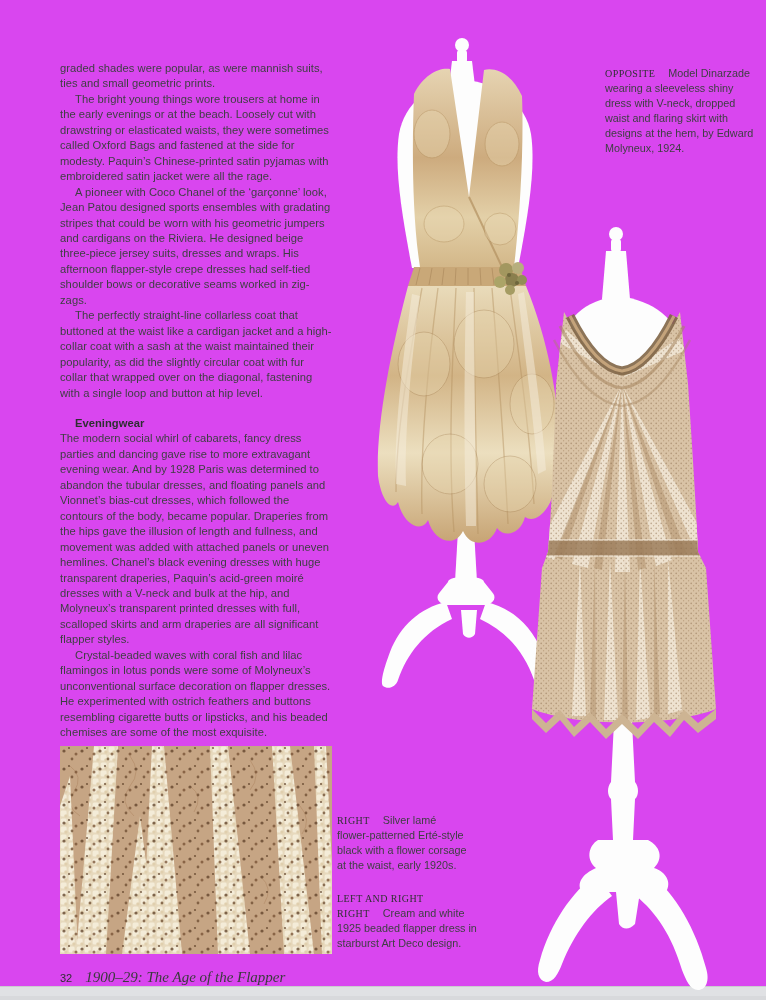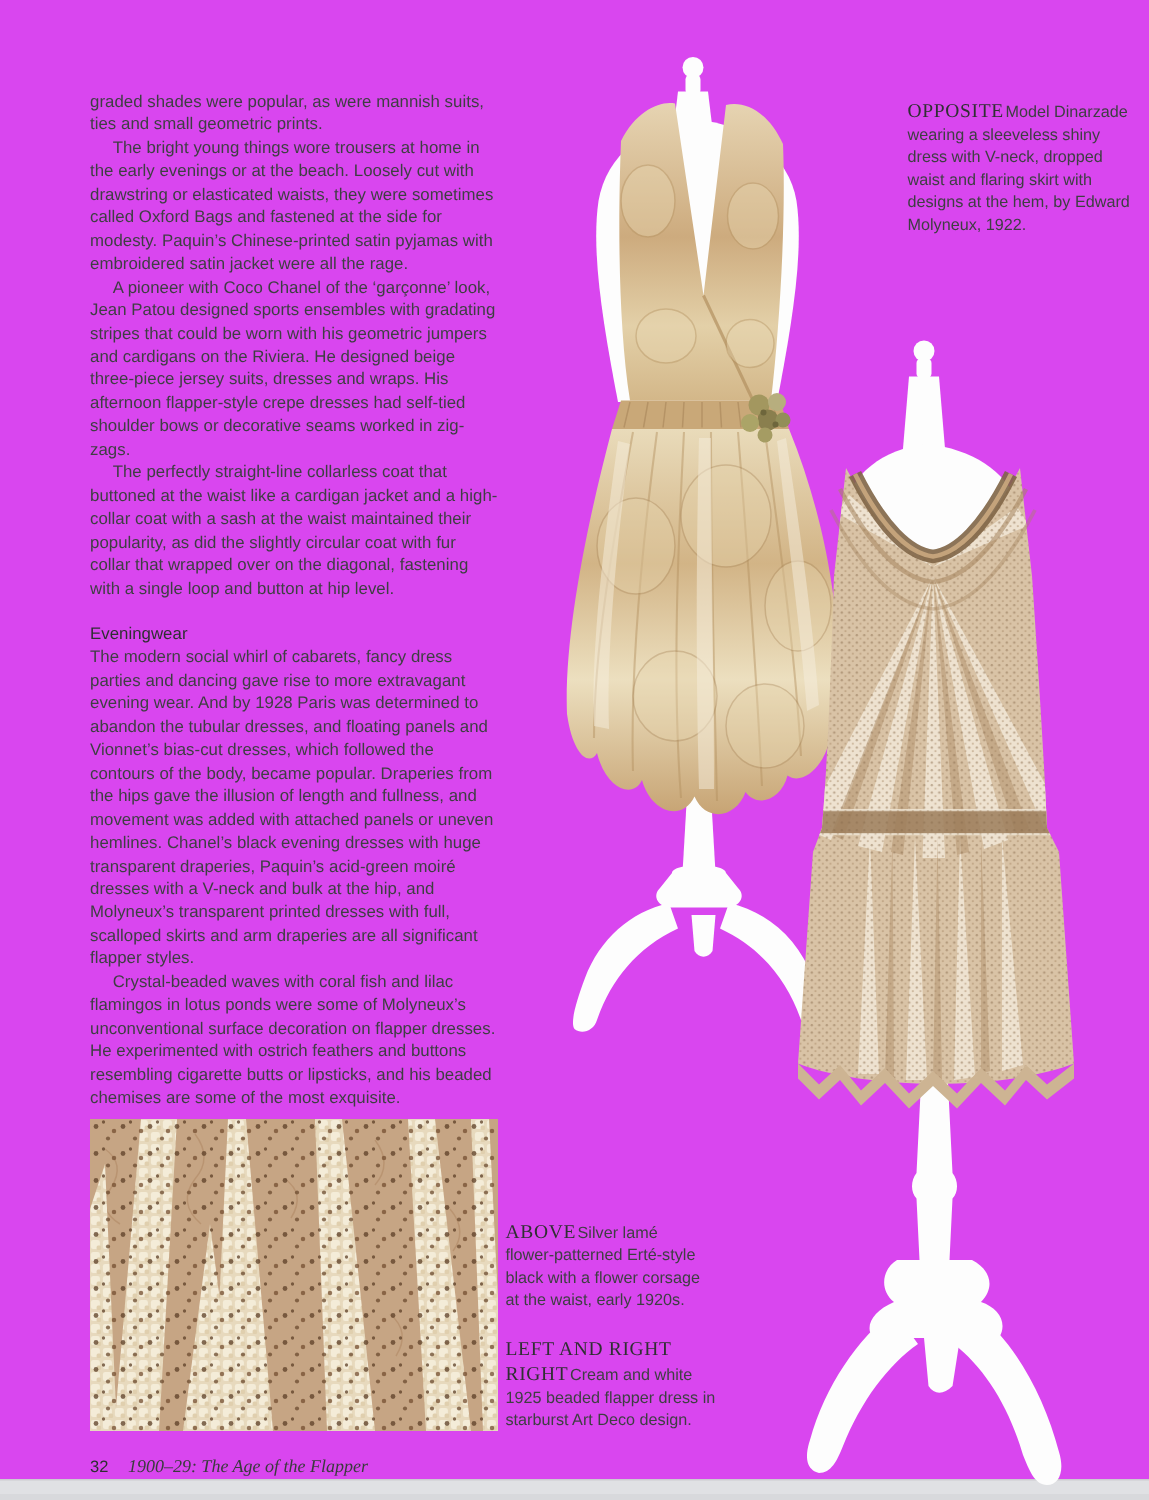--- a/index.html
+++ b/index.html
@@ -8,39 +8,39 @@
     overflow:hidden;font-family:"Liberation Sans",sans-serif;
   }
   
   .body-col{
     position:absolute;left:60px;top:61px;width:273px;
     color:#3e3f42;font-size:11.2px;line-height:15.45px;letter-spacing:.03px;
   }
   .body-col p{margin:0;}
   .paras p + p{text-indent:1.35em;}
   .section-heading{
-    font-size:11.2px;line-height:15.45px;font-weight:normal;color:#2e2f31;
-    margin:15px 0 0 0;
+    font-size:11.2px;line-height:15.45px;font-weight:bold;color:#2e2f31;
+    margin:15px 0 0 15px;
   }
   
   .caption{
     position:absolute;color:#3e3f42;font-size:10.8px;line-height:15px;
   }
   .cap-label{
-    font-family:"Liberation Serif",serif;font-size:13px;letter-spacing:.45px;
-    color:#2f3032;margin-right:1px;
+    font-family:"Liberation Serif",serif;font-size:10px;letter-spacing:.45px;
+    color:#2f3032;margin-right:13px;
   }
   #cap-opposite{left:605px;top:66px;width:153px;}
   #cap-above{left:337px;top:813px;width:131px;}
   #cap-left-above-right{left:337px;top:891px;width:140px;}
   
   .footer{position:absolute;left:60px;top:968px;white-space:nowrap;}
   .page-number{font-size:11px;font-weight:normal;color:#2e2f31;}
   .chapter-title{
-    font-family:"Liberation Serif",serif;font-style:italic;font-size:12px;
+    font-family:"Liberation Serif",serif;font-style:italic;font-size:15px;
     color:#3a3b3d;margin-left:13px;
   }
   
   .fig{position:absolute;}
   #fig-left{left:362px;top:34px;width:230px;height:660px;z-index:1;}
   #fig-right{left:520px;top:222px;width:246px;height:775px;z-index:2;}
   #fig-detail{left:60px;top:746px;width:272px;height:208px;z-index:3;}
   .page-edge{
     position:absolute;left:0;right:0;top:986px;height:14px;z-index:0;
     background:#e0e1e4;border-top:1px solid #cbccd0;
@@ -260,24 +260,24 @@
         <p>The perfectly straight-line collarless coat that buttoned at the waist like a cardigan jacket and a high-collar coat with a sash at the waist maintained their popularity, as did the slightly circular coat with fur collar that wrapped over on the diagonal, fastening with a single loop and button at hip level.</p>
       </div>
     <h3 class="section-heading">Eveningwear</h3>
     <div class="paras">
         <p>The modern social whirl of cabarets, fancy dress parties and dancing gave rise to more extravagant evening wear. And by 1928 Paris was determined to abandon the tubular dresses, and floating panels and Vionnet’s bias-cut dresses, which followed the contours of the body, became popular. Draperies from the hips gave the illusion of length and fullness, and movement was added with attached panels or uneven hemlines. Chanel’s black evening dresses with huge transparent draperies, Paquin’s acid-green moiré dresses with a V-neck and bulk at the hip, and Molyneux’s transparent printed dresses with full, scalloped skirts and arm draperies are all significant flapper styles.</p>
         <p>Crystal-beaded waves with coral fish and lilac flamingos in lotus ponds were some of Molyneux’s unconventional surface decoration on flapper dresses. He experimented with ostrich feathers and buttons resembling cigarette butts or lipsticks, and his beaded chemises are some of the most exquisite.</p>
       </div>
   </div>
 
   <div id="cap-opposite" class="caption">
-    <span class="cap-label">OPPOSITE</span><span>Model Dinarzade wearing a sleeveless shiny dress with V-neck, dropped waist and flaring skirt with designs at the hem, by Edward Molyneux, 1922.</span>
+    <span class="cap-label">OPPOSITE</span><span>Model Dinarzade wearing a sleeveless shiny dress with V-neck, dropped waist and flaring skirt with designs at the hem, by Edward Molyneux, 1924.</span>
   </div>
   <div id="cap-above" class="caption">
-    <span class="cap-label">ABOVE</span><span>Silver lamé flower-patterned Erté-style black with a flower corsage at the waist, early 1920s.</span>
+    <span class="cap-label">RIGHT</span><span>Silver lamé flower-patterned Erté-style black with a flower corsage at the waist, early 1920s.</span>
   </div>
   <div id="cap-left-above-right" class="caption">
     <span class="cap-label">LEFT AND RIGHT RIGHT</span><span>Cream and white 1925 beaded flapper dress in starburst Art Deco design.</span>
   </div>
 
   <div class="footer">
     <span class="page-number">32</span><span class="chapter-title">1900–29: The Age of the Flapper</span>
   </div>
 
 </div>

